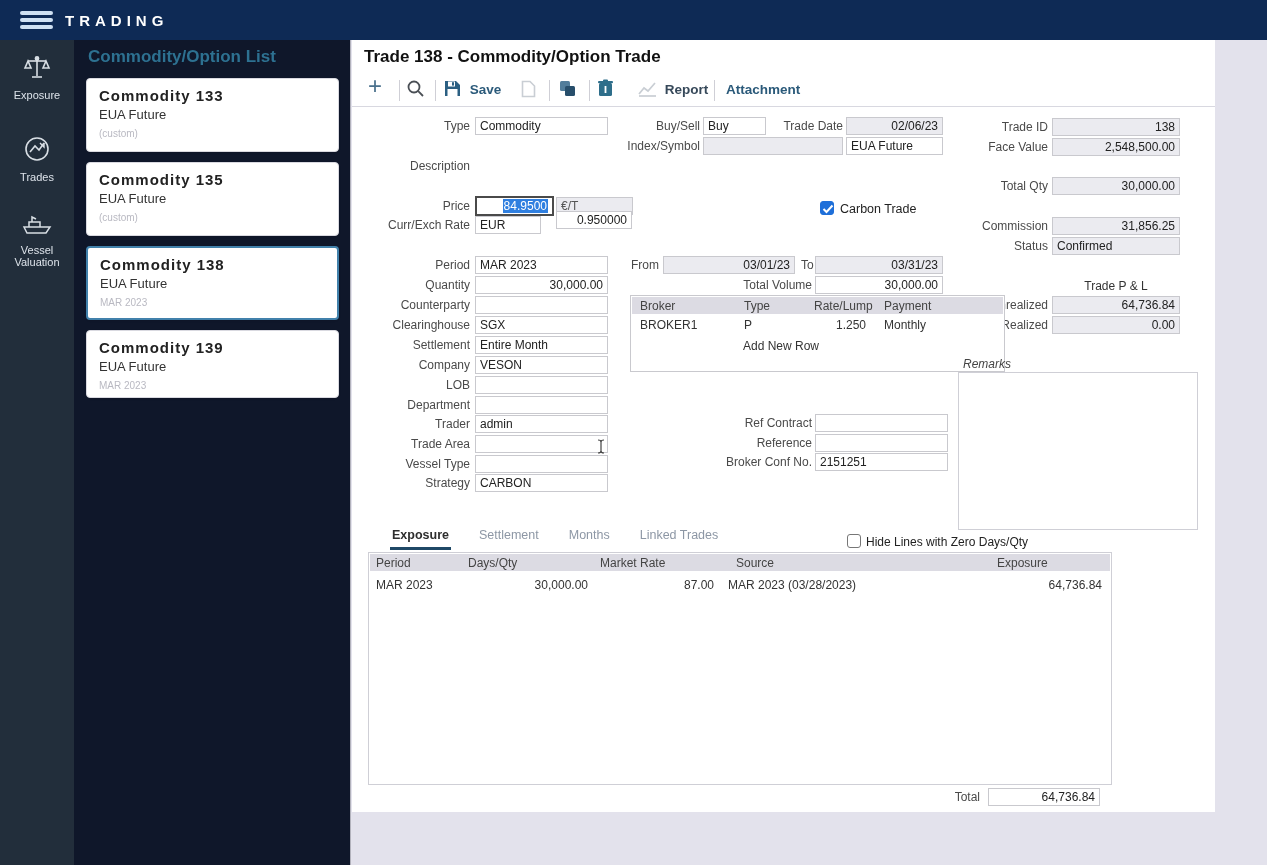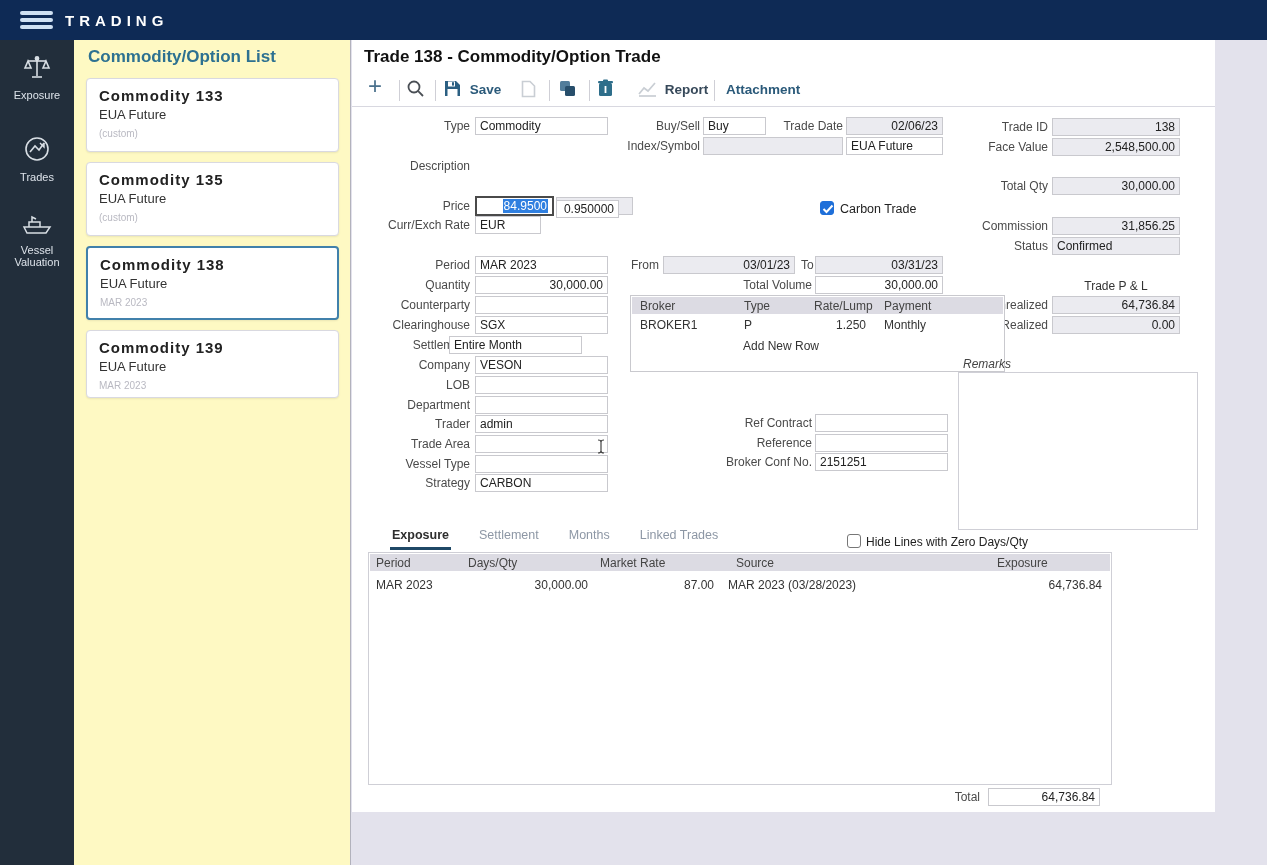--- a/index.html
+++ b/index.html
@@ -8,21 +8,21 @@
   
   .topbar{position:absolute;left:0;top:0;width:1267px;height:40px;background:#0e2a55;}
   .hamburger{position:absolute;left:20px;top:11px;width:33px;height:18px;cursor:pointer;}
   .hamburger div{height:3.5px;border-radius:2px;background:#cfe0f2;margin-bottom:3.5px;}
   .apptitle{position:absolute;left:65px;top:12px;color:#ffffff;font-size:15px;font-weight:bold;letter-spacing:5px;}
   
   .rail{position:absolute;left:0;top:40px;width:74px;height:825px;background:#222e3b;}
   .railitem{position:absolute;left:0;width:74px;text-align:center;color:#dde3ea;cursor:pointer;}
   .railitem .lab{font-size:11px;line-height:12px;margin-top:4px;}
   
-  .listpanel{position:absolute;left:74px;top:40px;width:277px;height:825px;background:#fef9c3;border-right:1px solid #b2b2bc;box-sizing:border-box;}
+  .listpanel{position:absolute;left:74px;top:40px;width:277px;height:825px;background:#0f172a;border-right:1px solid #b2b2bc;box-sizing:border-box;}
   .listheader{position:absolute;left:14px;top:7px;font-size:17px;font-weight:bold;color:#2d7191;}
   .card{position:absolute;left:12px;width:253px;background:#ffffff;border:1px solid #d9d9e0;border-radius:4px;box-sizing:border-box;cursor:pointer;box-shadow:0 1px 2px rgba(0,0,0,0.08);}
   .card.sel{border:2px solid #4181ab;}
   .card .t{font-size:15px;font-weight:bold;color:#222;letter-spacing:1px;margin:8px 0 0 12px;}
   .card .s{font-size:13px;color:#333;margin:3px 0 0 12px;}
   .card .m{font-size:10px;color:#b9b9c2;margin:6px 0 0 12px;}
   
   .mainpanel{position:absolute;left:352px;top:40px;width:863px;height:772px;background:#ffffff;}
   .pagetitle{position:absolute;left:364px;top:47px;font-size:17px;font-weight:bold;color:#111;}
   .toolbar-border{position:absolute;left:352px;top:106px;width:863px;height:1px;background:#d8d8e0;}
@@ -212,21 +212,21 @@
   <div class="fld ro" style="left:556px;top:197px;width:77px;color:#555;">€/T</div>
   <div class="chk on" style="left:820px;top:201px;">
     <svg width="12" height="10" viewBox="0 0 12 10">
         <polyline points="1.5,5 4.5,8 10.5,1.5" fill="none" stroke="#fff" stroke-width="2"></polyline>
       </svg>
   </div>
   <div class="lbl" style="left:840px;top:200px;color:#222;font-size:12.5px;">Carbon Trade</div>
 
   <div class="lbl r" style="left:370px;top:216px;width:100px;">Curr/Exch Rate</div>
   <div class="fld" style="left:475px;top:216px;width:66px;">EUR</div>
-  <div class="fld num" style="left:556px;top:200px;width:63px;">0.950000</div>
+  <div class="fld num" style="left:556px;top:211px;width:76px;">0.950000</div>
   <div class="lbl r" style="left:968px;top:217px;width:80px;">Commission</div>
   <div class="fld ro num" style="left:1052px;top:217px;width:128px;">31,856.25</div>
   <div class="lbl r" style="left:968px;top:237px;width:80px;">Status</div>
   <div class="fld ro" style="left:1052px;top:237px;width:128px;">Confirmed</div>
 
   <div class="lbl r" style="left:370px;top:256px;width:100px;">Period</div>
   <div class="fld" style="left:475px;top:256px;width:133px;">MAR 2023</div>
   <div class="lbl" style="left:631px;top:256px;">From</div>
   <div class="fld ro num" style="left:663px;top:256px;width:132px;">03/01/23</div>
   <div class="lbl" style="left:801px;top:256px;">To</div>
@@ -257,21 +257,21 @@
       <span class="cell" style="left:112px;">P</span>
       <span class="cell" style="left:142px;width:92px;text-align:right;">1.250</span>
       <span class="cell" style="left:252px;">Monthly</span>
     </div>
     <span class="cell link" style="left:112px;top:42px;">Add New Row</span>
   </div>
 
   <div class="lbl r" style="left:370px;top:316px;width:100px;">Clearinghouse</div>
   <div class="fld" style="left:475px;top:316px;width:133px;">SGX</div>
   <div class="lbl r" style="left:370px;top:336px;width:100px;">Settlement</div>
-  <div class="fld" style="left:449px;top:336px;width:133px;">Entire Month</div>
+  <div class="fld" style="left:475px;top:336px;width:133px;">Entire Month</div>
   <div class="lbl r" style="left:370px;top:356px;width:100px;">Company</div>
   <div class="fld" style="left:475px;top:356px;width:133px;">VESON</div>
   <div class="lbl r" style="left:370px;top:376px;width:100px;">LOB</div>
   <div class="fld" style="left:475px;top:376px;width:133px;"></div>
   <div class="lbl r" style="left:370px;top:396px;width:100px;">Department</div>
   <div class="fld" style="left:475px;top:396px;width:133px;"></div>
   <div class="lbl r" style="left:370px;top:415px;width:100px;">Trader</div>
   <div class="fld" style="left:475px;top:415px;width:133px;">admin</div>
   <div class="lbl r" style="left:370px;top:435px;width:100px;">Trade Area</div>
   <div class="fld" style="left:475px;top:435px;width:133px;"></div>

